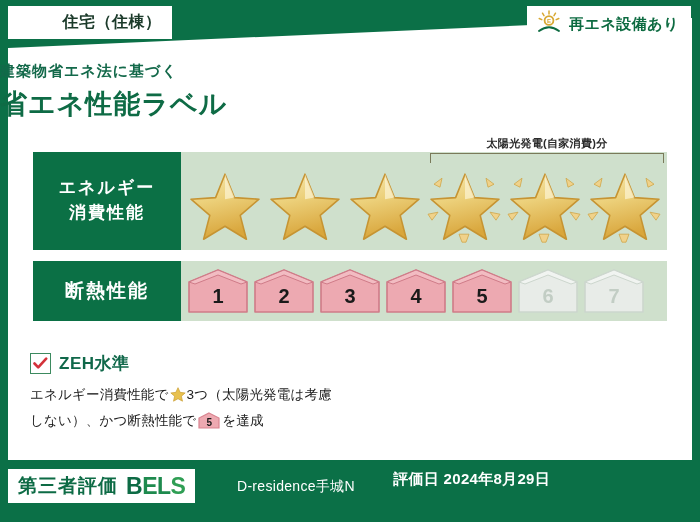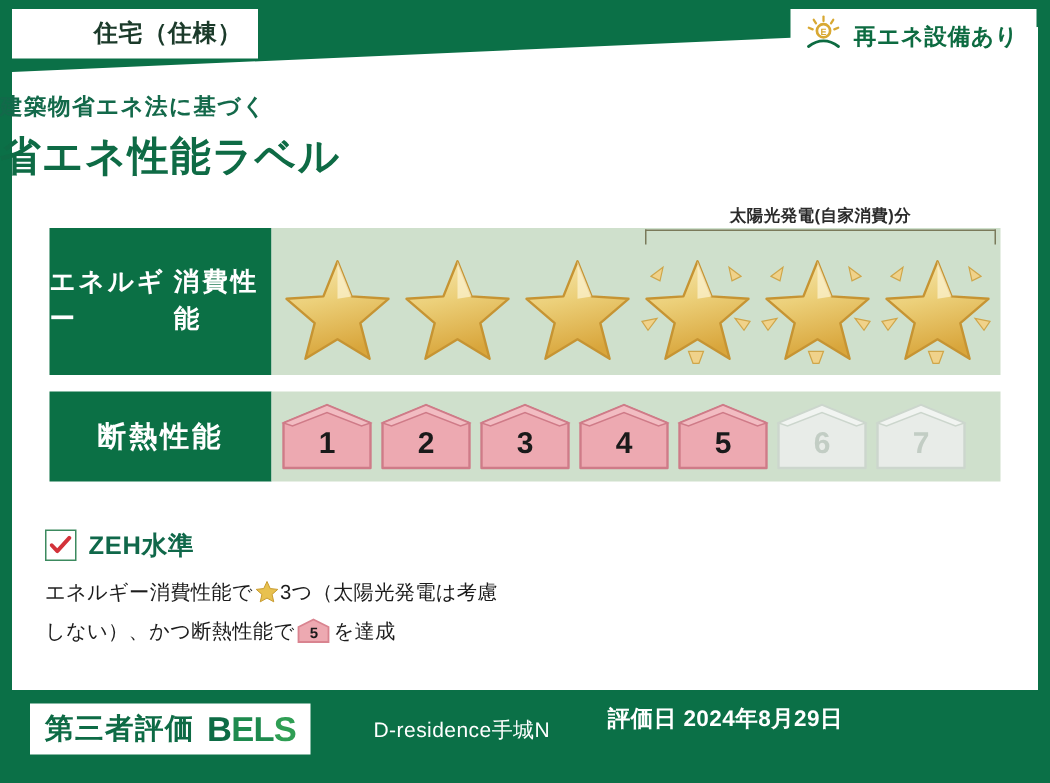--- a/index.html
+++ b/index.html
@@ -34,21 +34,21 @@
 
   
   .title-wrap{position:absolute;left:0;top:62px;width:700px;text-align:left;z-index:7;}
   .title-sub{font-size:15px;font-weight:bold;color:#13694a;letter-spacing:1px;}
   .title-main{font-size:27px;font-weight:bold;color:#0e6b45;letter-spacing:1px;margin-top:5px;}
 
   
   .row{position:absolute;left:33px;width:634px;display:flex;z-index:7;}
   .row-label{
     width:148px;background:#0b7045;color:#fff;
-    display:flex;flex-direction:row;align-items:center;justify-content:center;
+    display:flex;flex-direction:column;align-items:center;justify-content:center;
     font-weight:bold;letter-spacing:2px;flex:none;
   }
   .row-body{flex:1;background:#cfe0cc;position:relative;}
 
   #row-energy{top:152px;height:98px;}
   #row-energy .row-label{font-size:17px;line-height:1.45;}
   #row-insul{top:261px;height:60px;justify-content:center;}
   #row-insul .row-label{font-size:19px;}
 
   
@@ -92,21 +92,21 @@
   .body-txt{
     margin-top:9px;font-size:13.5px;color:#1c1c1c;line-height:1.68;
     letter-spacing:.2px;
   }
   .inline-star{display:inline-block;vertical-align:-3px;margin:0 1px;}
   .inline-house{display:inline-block;vertical-align:-4px;position:relative;width:22px;height:17px;margin:0 2px;}
   .inline-house .n{position:absolute;left:0;right:0;top:3px;text-align:center;font-size:10px;font-weight:bold;color:#1a1a1a;}
   .zehm-logo{display:inline-block;vertical-align:-9px;margin-left:6px;}
 
   
-  .footer{position:absolute;left:12px;bottom:0;width:564px;height:62px;z-index:7;}
+  .footer{position:absolute;left:0;bottom:0;width:564px;height:62px;z-index:7;}
   .bels-box{
     position:absolute;left:8px;top:9px;height:34px;background:#fff;
     display:flex;align-items:center;padding:0 10px;gap:8px;
   }
   .bels-jp{font-size:19px;font-weight:bold;color:#0d6b45;letter-spacing:1px;}
   .bels-en{font-size:23px;font-weight:bold;letter-spacing:-.5px;}
   .bels-en .b1{color:#0d6b45;}
   .bels-en .b2{color:#1e8a4e;}
   .bels-en .b3{color:#2f9e54;}
   .bldg{

